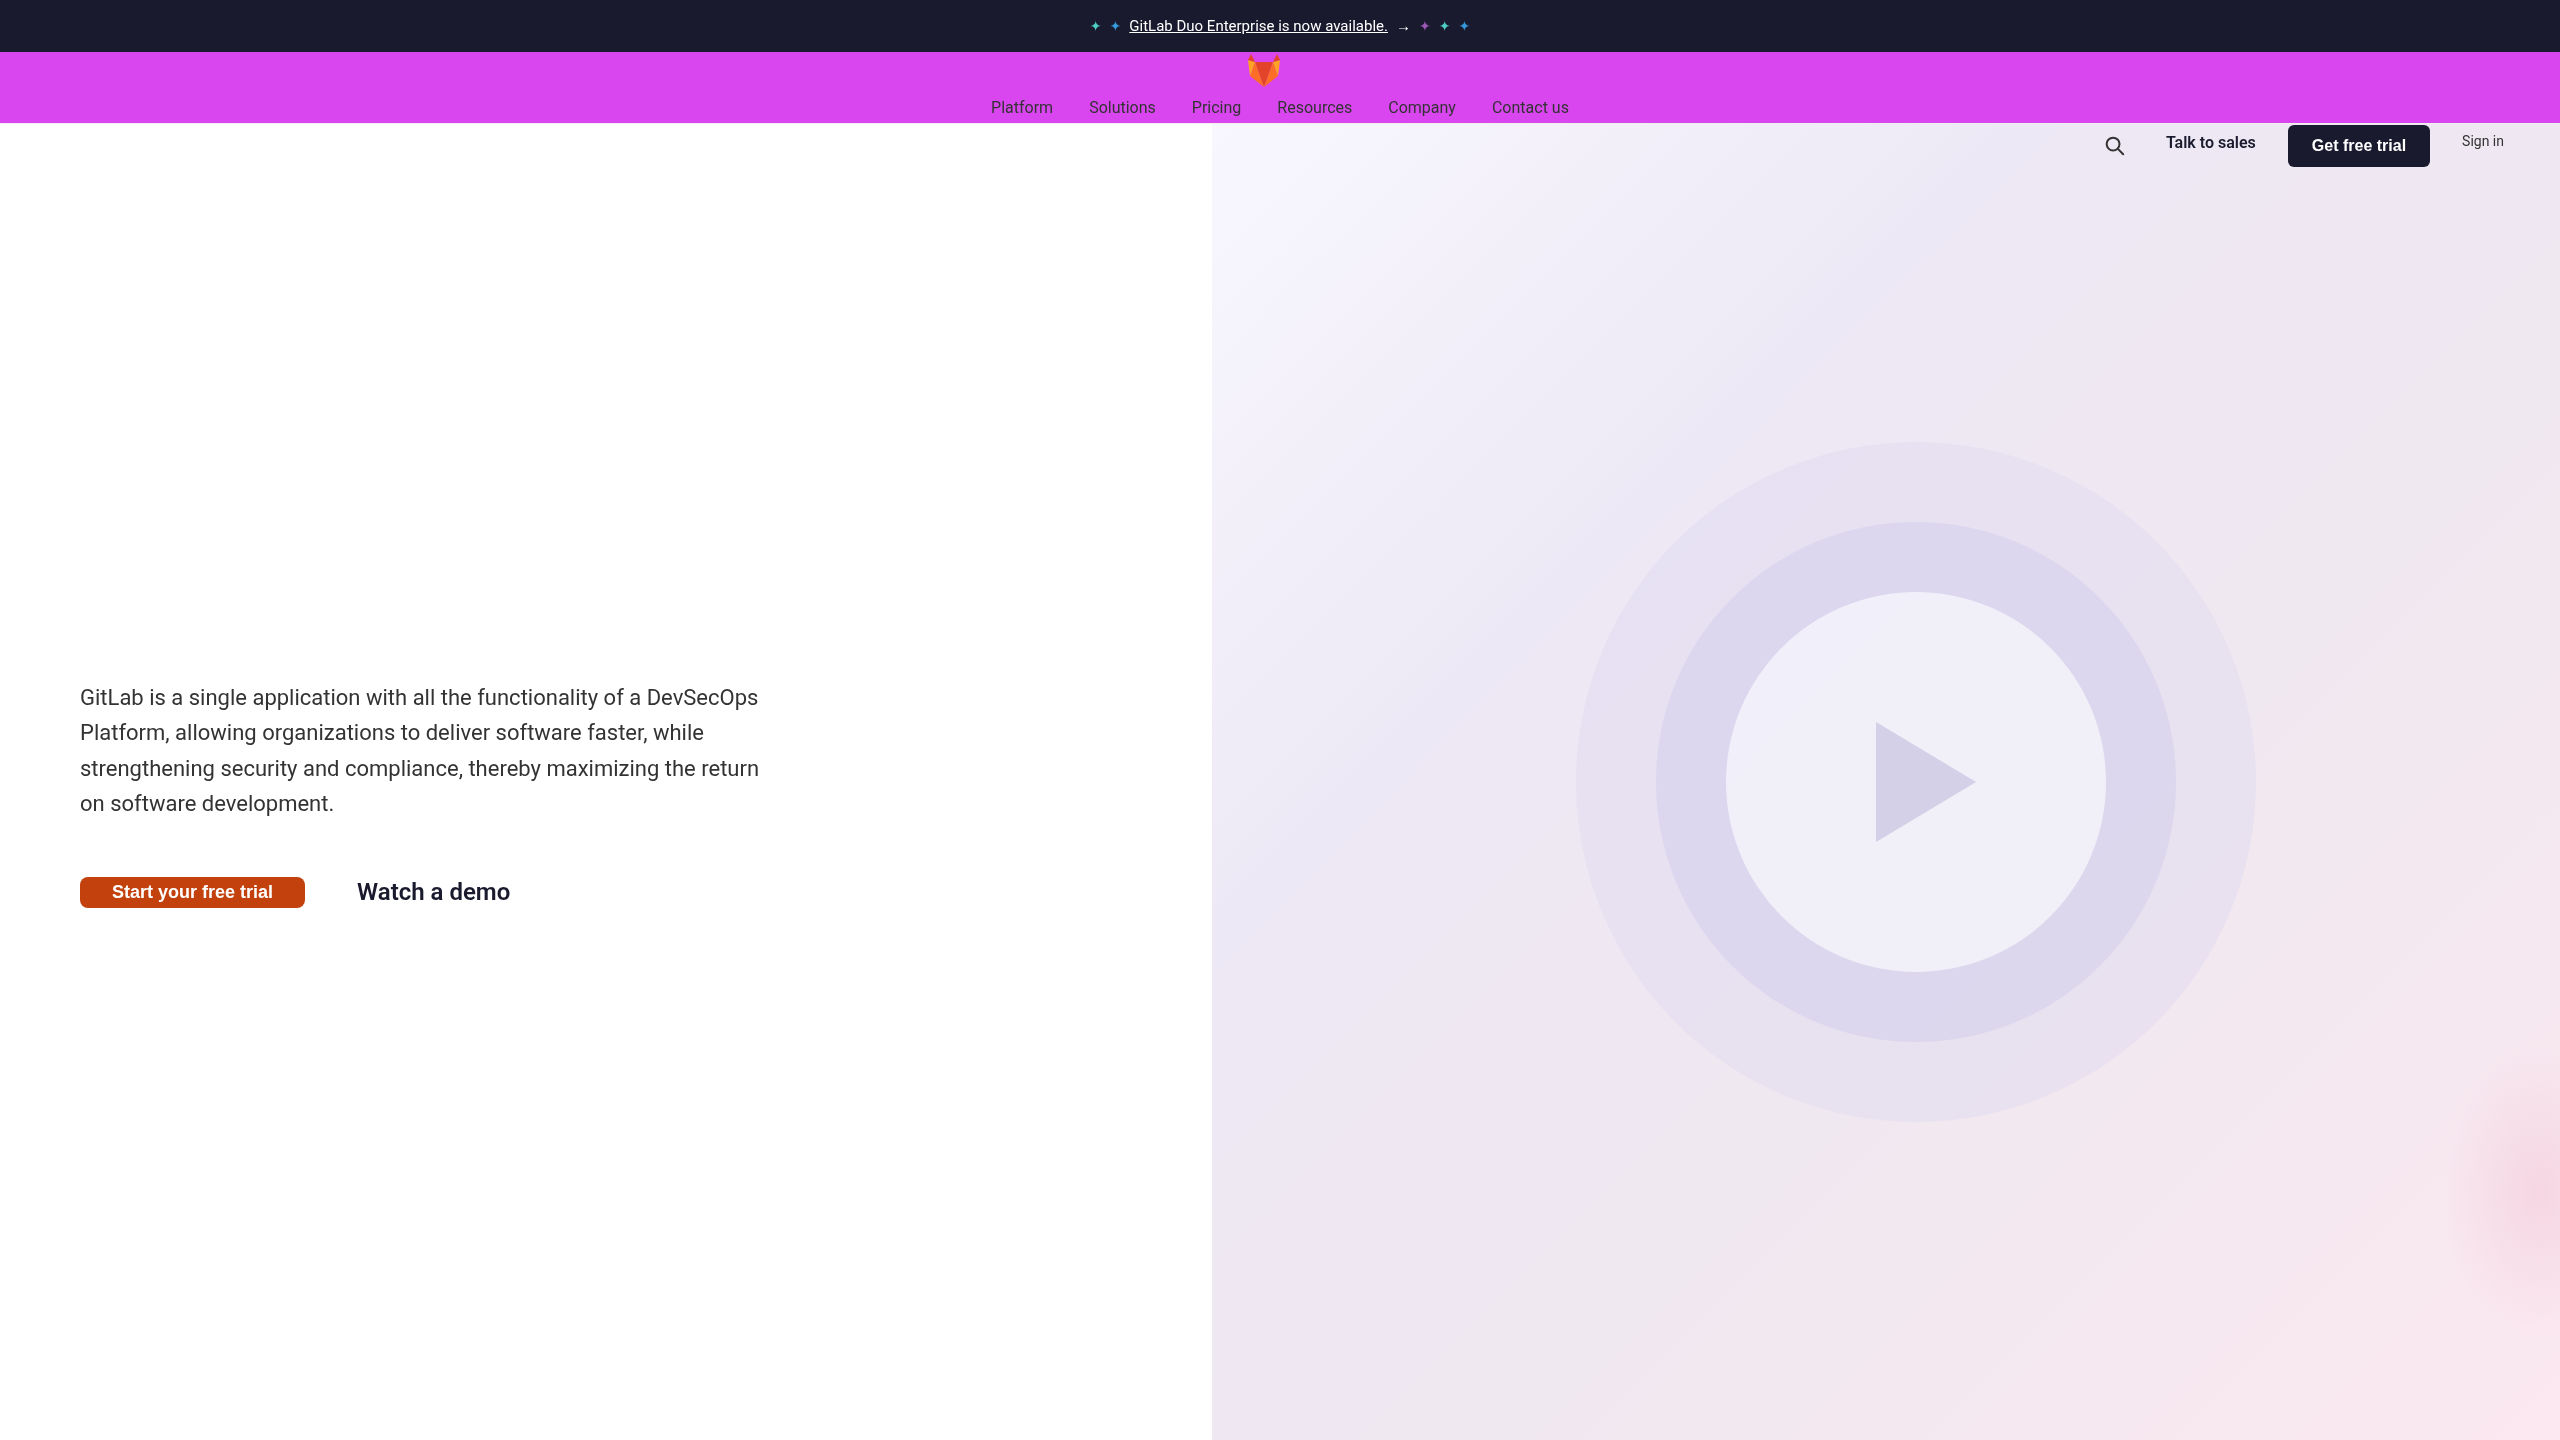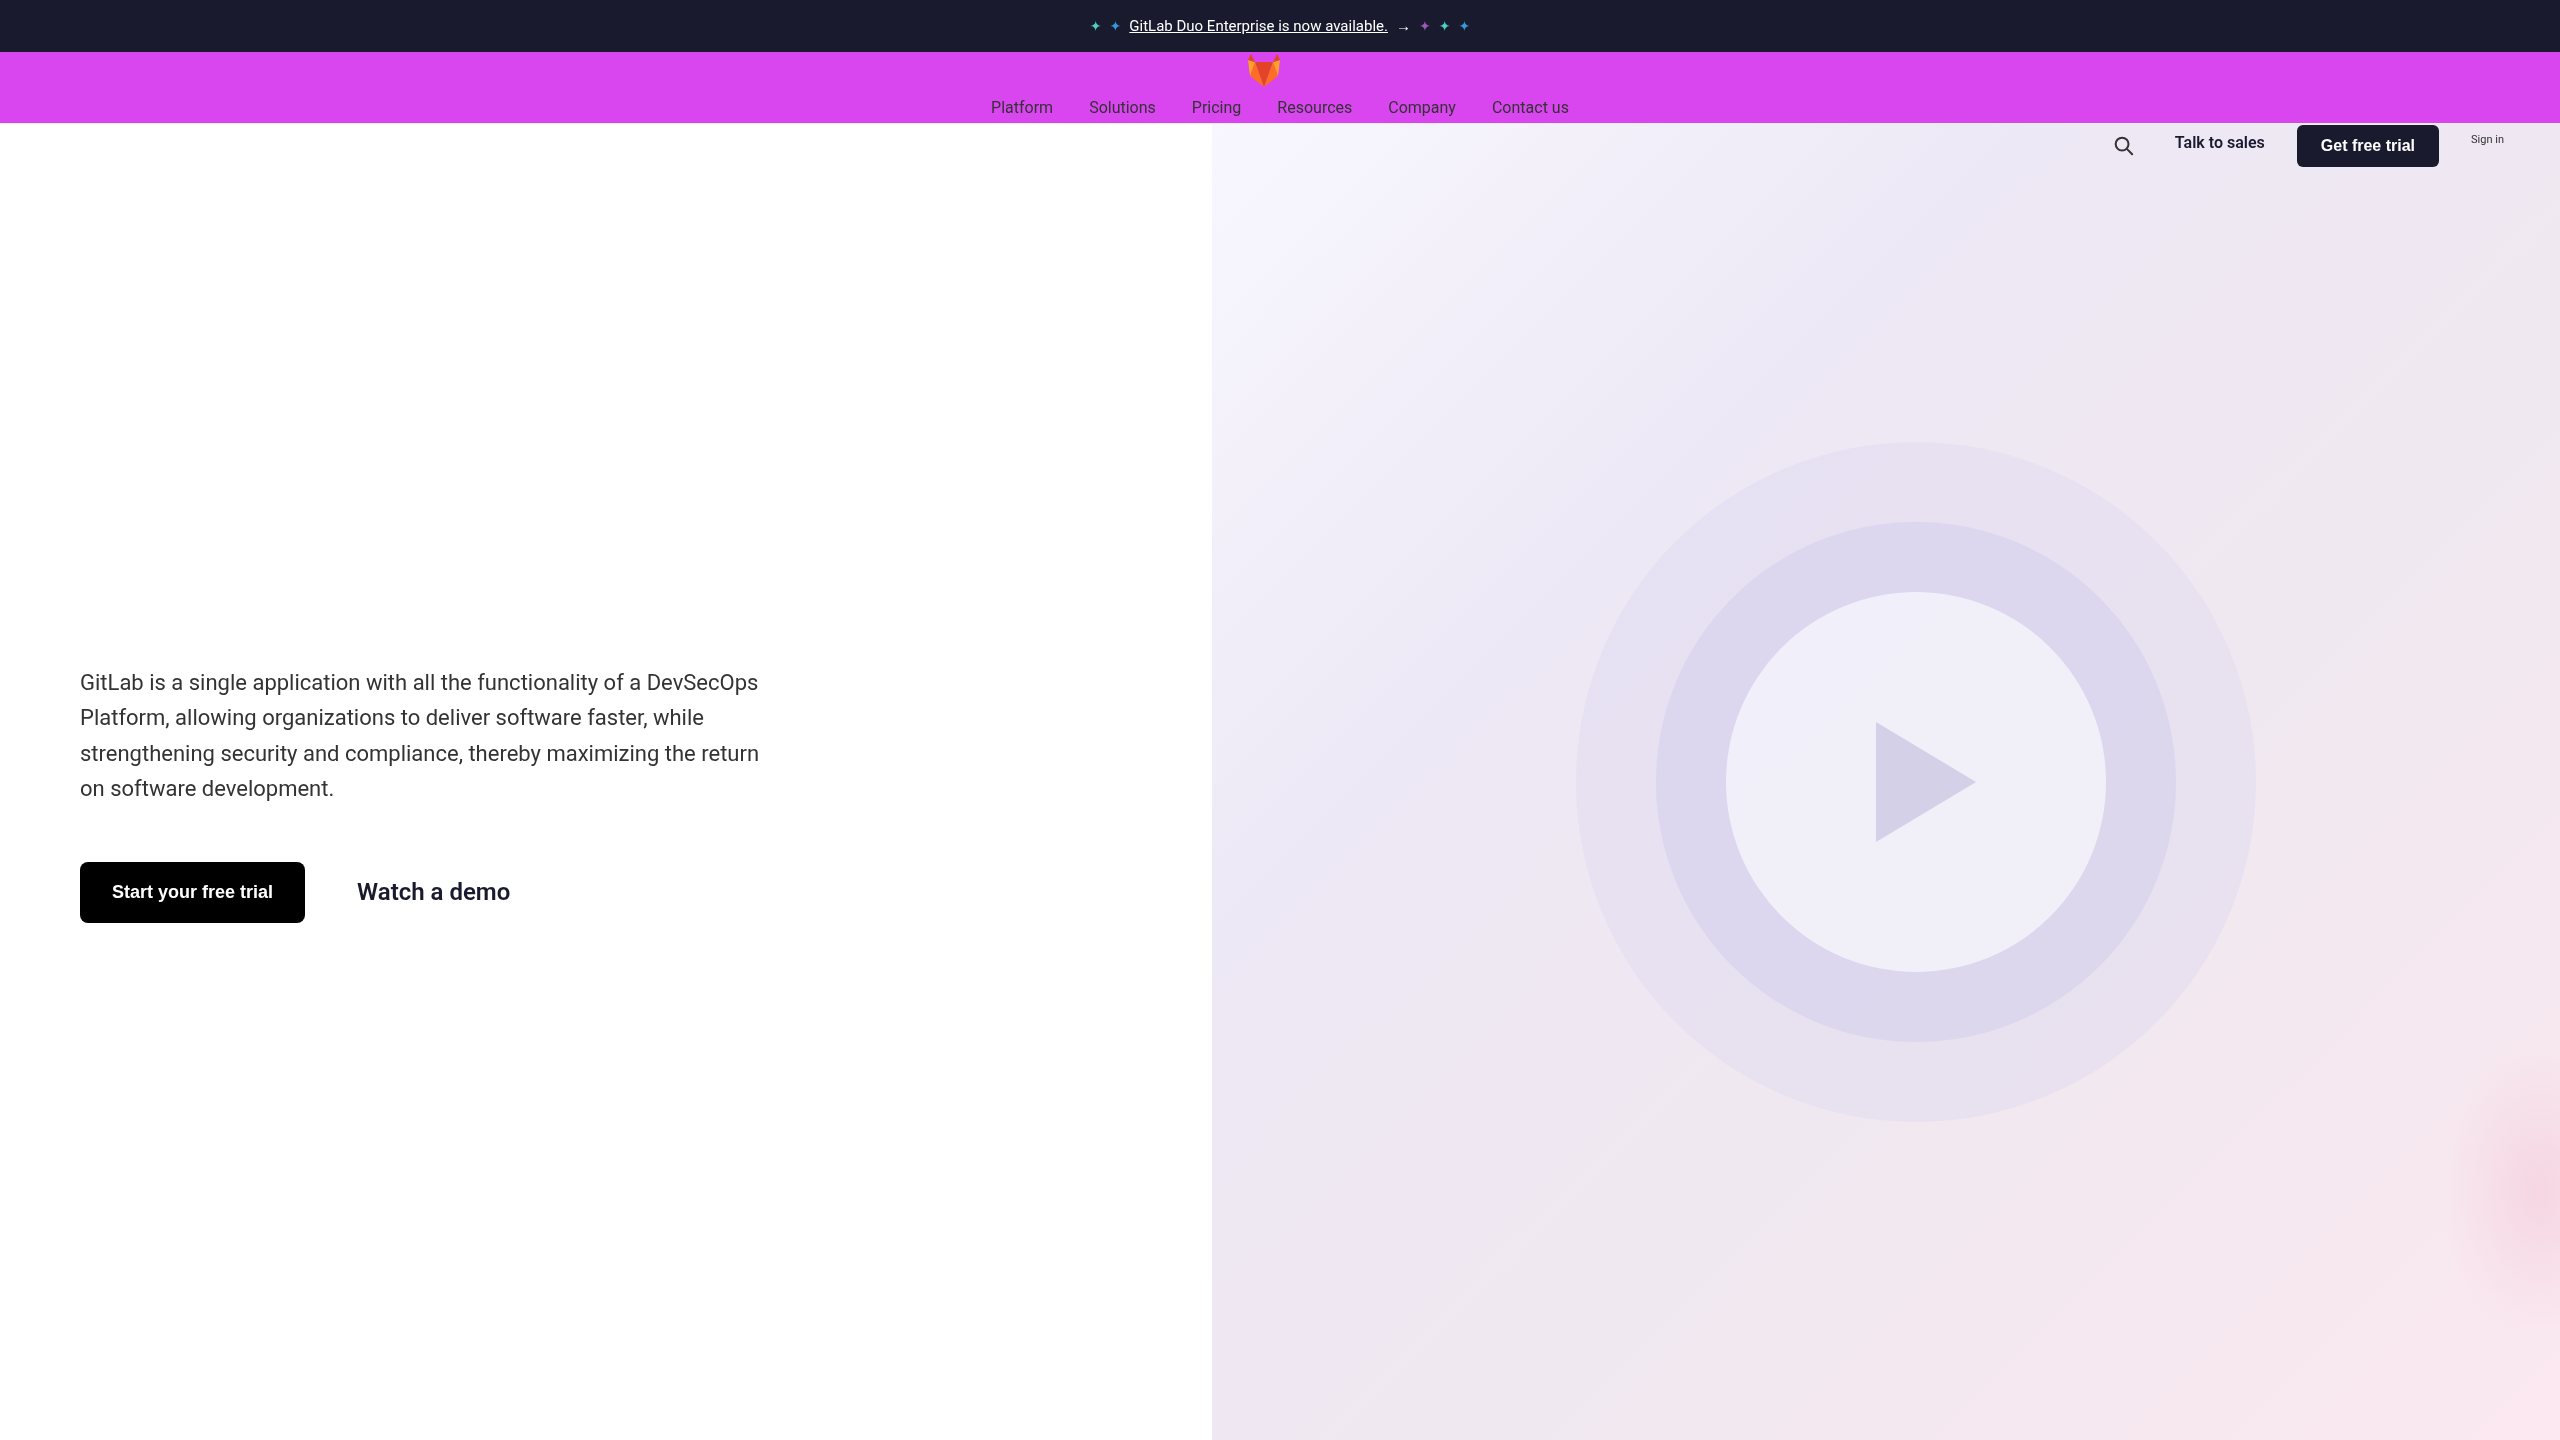--- a/index.html
+++ b/index.html
@@ -130,21 +130,21 @@
       font-size: 16px;
       font-weight: 600;
       padding: 12px 24px;
       border-radius: 6px;
       cursor: pointer;
       white-space: nowrap;
       border: none;
     }
 
     .btn-sign-in {
-      font-size: 11px;
+      font-size: 14px;
       font-weight: 400;
       color: #333333;
       cursor: pointer;
       padding: 8px 16px;
       border-radius: 6px;
       white-space: nowrap;
     }
 
     
     .hero {
@@ -182,25 +182,25 @@
       margin-top: 24px;
     }
 
     .hero-buttons {
       display: flex;
       align-items: center;
       gap: 32px;
     }
 
     .btn-free-trial {
-      background: #000000;
+      background: #c2410c;
       color: #ffffff;
       font-size: 18px;
       font-weight: 700;
-      padding: 20px 32px;
+      padding: 5px 32px;
       border-radius: 8px;
       cursor: pointer;
       border: none;
       white-space: nowrap;
     }
 
     .btn-watch-demo {
       font-size: 24px;
       font-weight: 600;
       color: #1a1a2e;

